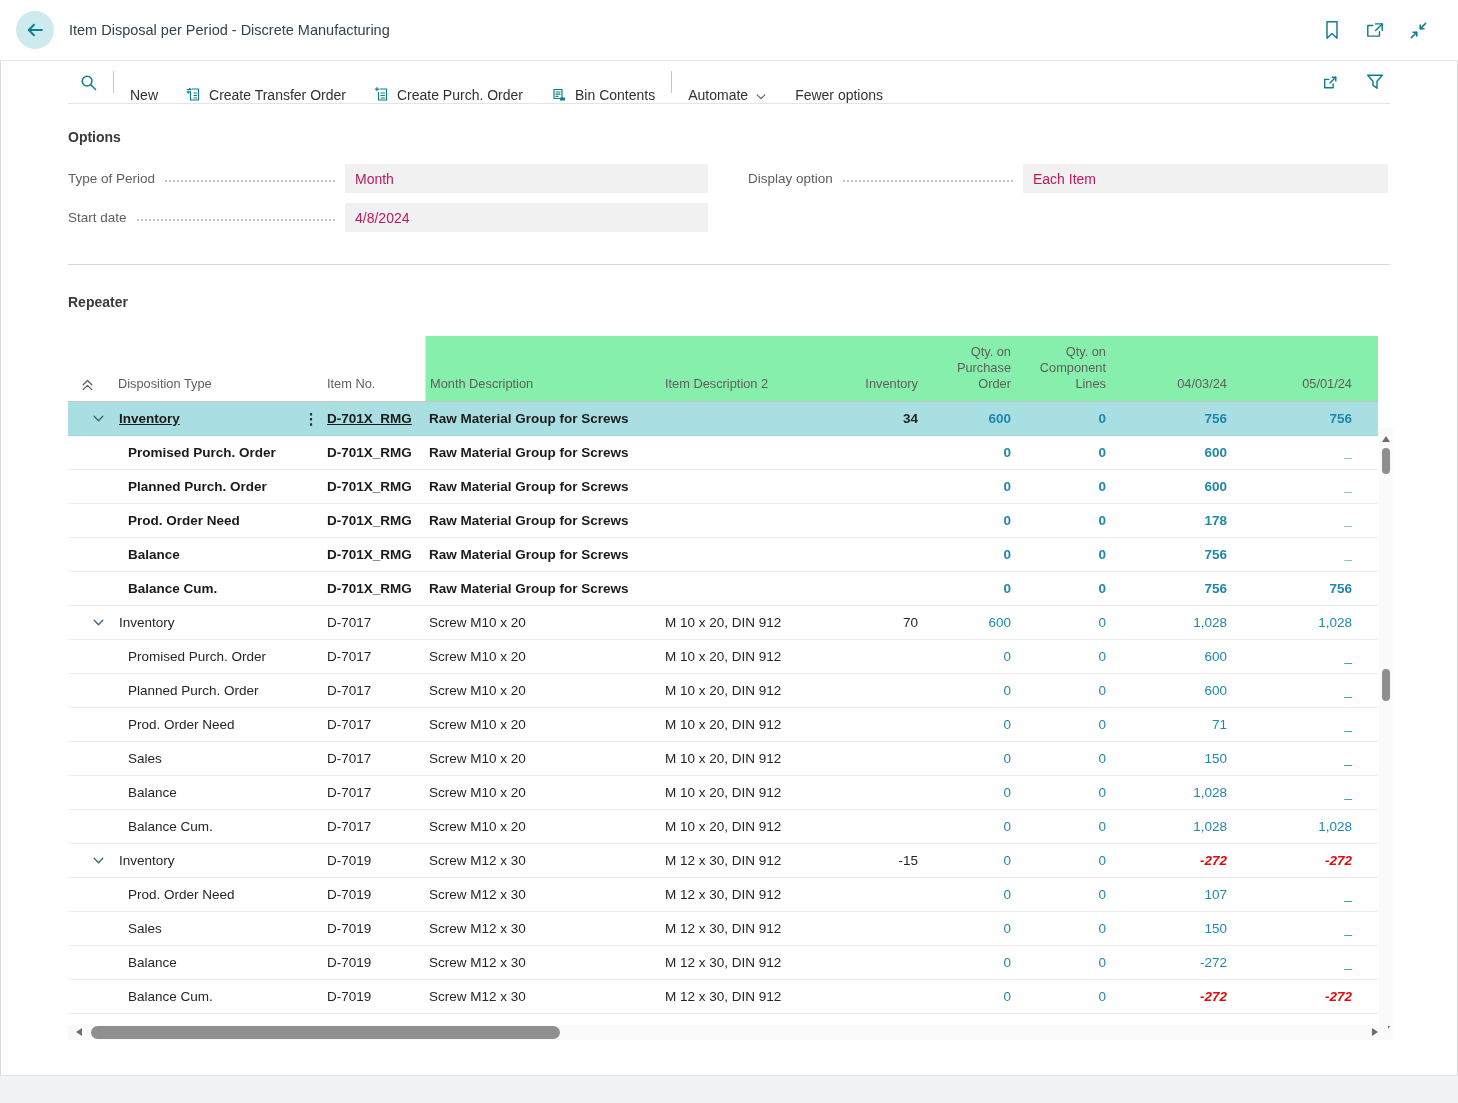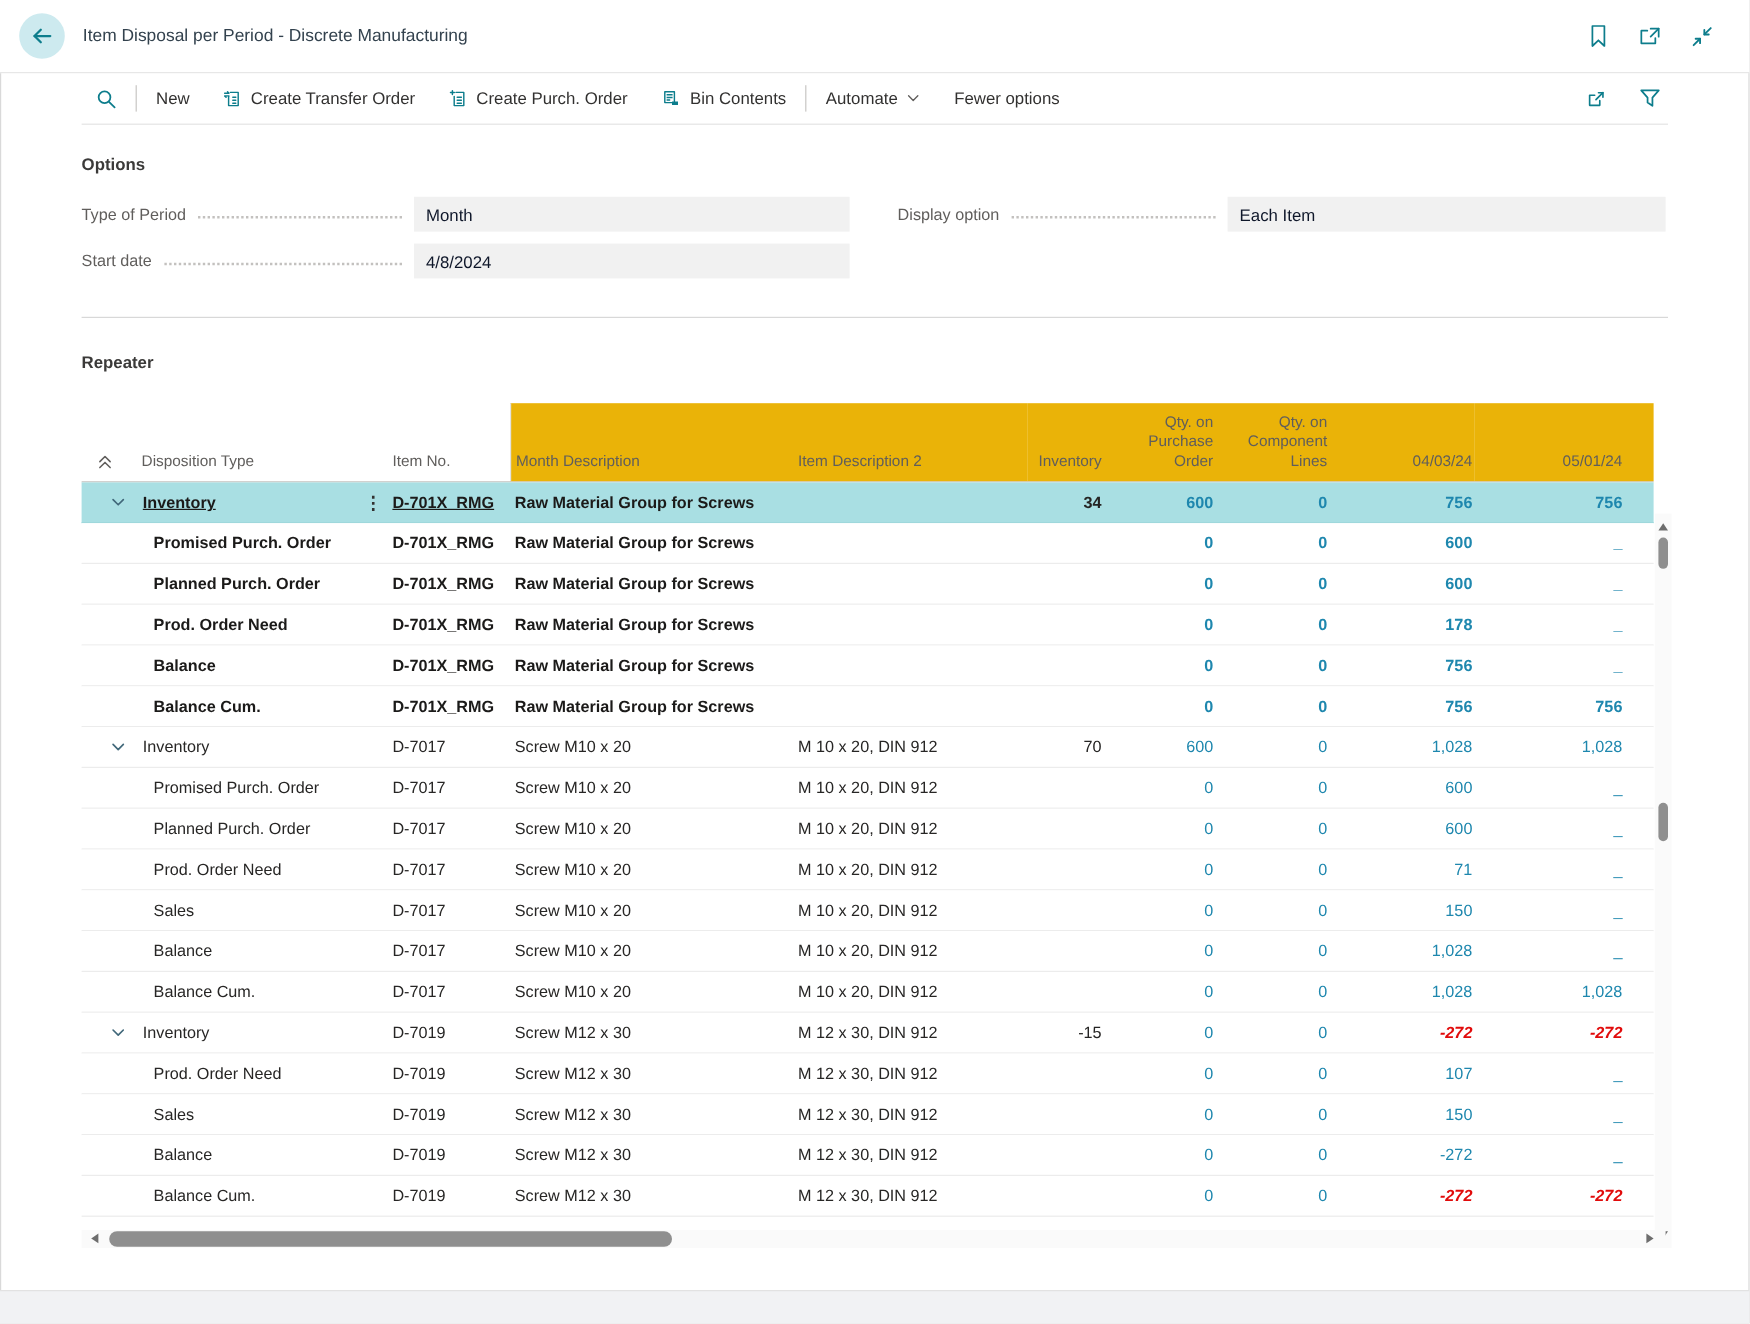--- a/index.html
+++ b/index.html
@@ -16,45 +16,45 @@
   .titlebar{height:61px;display:flex;align-items:center;padding:0 16px;background:#fff;border-bottom:1px solid #e7e7e7;box-sizing:border-box;}
   .back-btn{width:38px;height:38px;border-radius:50%;background:#cdeaef;display:flex;align-items:center;justify-content:center;cursor:pointer;flex:0 0 auto;}
   .page-title{margin-left:15px;font-size:14.5px;color:#33424e;}
   .title-icons{margin-left:auto;display:flex;align-items:center;gap:24px;padding-right:14px;}
   .title-icons .icn{cursor:pointer;}
 
   
   .toolbar{height:42px;margin:0 68px;display:flex;align-items:center;border-bottom:1px solid #e4e4e4;font-size:14px;color:#323130;}
   .tb-search{padding:0 14px 0 12px;display:flex;align-items:center;cursor:pointer;}
   .tb-sep{width:1px;height:22px;background:#c8c6c4;margin:0 2px;}
-  .tb-btn{display:flex;align-items:center;gap:7px;padding:0 14px;height:100%;cursor:pointer;white-space:nowrap;}
+  .tb-btn{display:flex;align-items:flex-end;gap:7px;padding:0 14px;height:100%;cursor:pointer;white-space:nowrap;}
   .tb-right{margin-left:auto;display:flex;align-items:center;gap:26px;padding-right:6px;}
   .tb-right .icn{cursor:pointer;}
 
   
   .options{margin:25px 68px 0;}
   .section-title{font-size:14px;font-weight:700;color:#3b3a39;}
   .opt-row{display:flex;margin-top:0;}
   .field{display:flex;align-items:center;width:640px;height:29px;margin-top:10px;}
   .field.first{margin-top:19px;}
   .field .flabel{font-size:13.5px;color:#605e5c;white-space:nowrap;}
   .leader{flex:1;border-bottom:2px dotted #c3c1bf;height:1px;margin:0 10px;transform:translateY(2px);}
-  .control{width:363px;height:29px;background:#f1f1f1;box-sizing:border-box;display:flex;align-items:center;padding:0 10px;font-size:14px;color:#0f172a;flex:0 0 auto;cursor:text;}
+  .control{width:363px;height:29px;background:#f1f1f1;box-sizing:border-box;display:flex;align-items:center;padding:0 10px;font-size:14px;color:#be185d;flex:0 0 auto;cursor:text;}
   .field.right{margin-left:40px;}
   .field.right .control{width:365px;}
 
   .divider{margin:32px 68px 0;border-top:1px solid #d8d8d8;}
   .repeater-title{margin:29px 68px 0;}
 
   
   .table-zone{position:relative;margin:26px 80px 0 68px;width:1310px;}
   .grid-row{display:grid;grid-template-columns:42px 190px 22px 103px 235px 196px 64px 95px 95px 119px 149px;}
   .thead{height:66px;border-bottom:1px solid #c8c6c4;box-sizing:border-box;}
   .th{height:100%;box-sizing:border-box;display:flex;align-items:flex-end;padding-bottom:9px;font-size:12.8px;color:#605e5c;line-height:1.25;}
-  .th.band{background:#eab308;}
+  .th.band{background:#86efac;}
   .th.band-first{border-left:1px solid #e2e2e2;}
   .th.num{justify-content:flex-end;text-align:right;}
   .th-collapse{align-items:flex-end;padding-left:12px;cursor:pointer;}
   .pr4{padding-right:4px;}.pr2{padding-right:2px;}.pr26{padding-right:26px;}
   .pl8{padding-left:8px;}
 
   .tbody .tr{height:34px;border-bottom:1px solid #ececec;box-sizing:border-box;align-items:center;font-size:13.5px;color:#272625;background:#fff;cursor:default;}
   .tr .cell{overflow:hidden;white-space:nowrap;}
   .tr.bold{font-weight:700;color:#1b1a19;}
   .tr.selected{background:#a9dfe3;border-bottom-color:#9fd8dc;}

